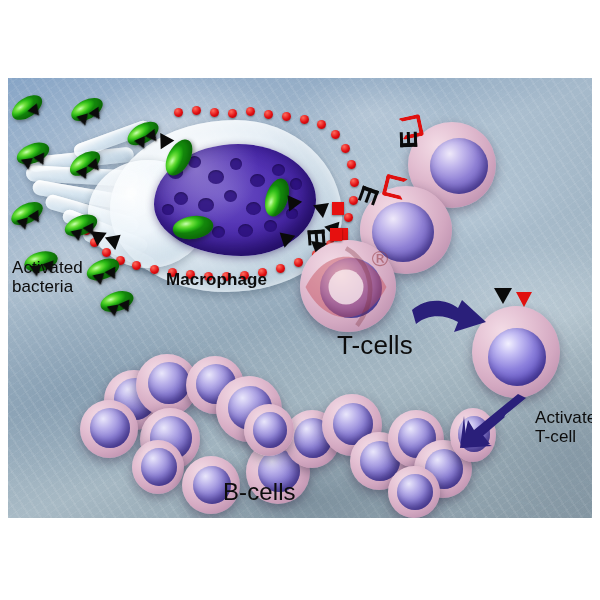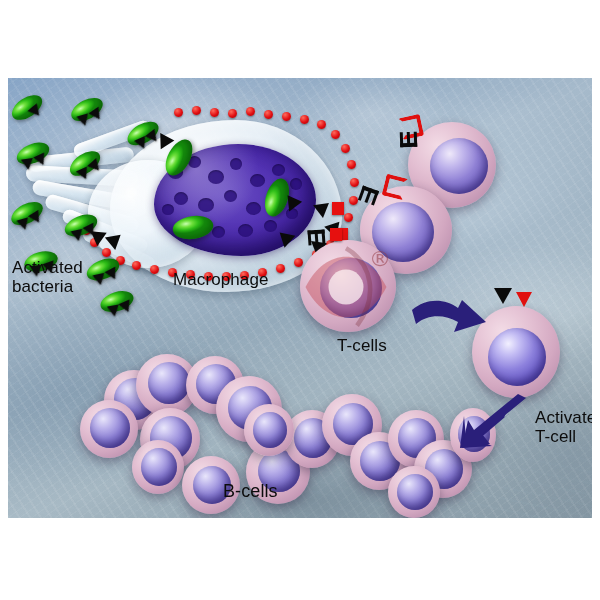--- a/index.html
+++ b/index.html
@@ -371,20 +371,20 @@
       <svg class="eye" viewBox="0 0 100 100">
         <path d="M6,50 C28,6 72,6 94,50 C72,94 28,94 6,50 Z" fill="rgba(196,74,86,.45)"></path>
         <circle cx="50" cy="50" r="19" fill="rgba(255,245,245,.72)"></circle>
         <path d="M50,8 C78,24 86,60 62,92" fill="none" stroke="rgba(120,40,50,.30)" stroke-width="5"></path>
       </svg>
       <div class="reg">®</div>
     </div>
 
     <div class="label" style="left:4px;top:180px;">Activated
 bacteria</div>
-    <div class="label" style="left:165px;top:192px;">Macrophage</div>
-    <div class="label" style="left:329px;top:258px;font-size:17px;">T-cells</div>
-    <div class="label" style="left:215px;top:404px;font-size:18px;">B-cells</div>
+    <div class="label" style="left:158px;top:192px;font-weight:bold;">Macrophage</div>
+    <div class="label" style="left:329px;top:258px;font-size:26px;">T-cells</div>
+    <div class="label" style="left:215px;top:404px;font-size:24px;">B-cells</div>
     <div class="label" style="left:527px;top:330px;">Activated
 T-cell</div>
 
   </div>
 </div>
 
 </body></html>

